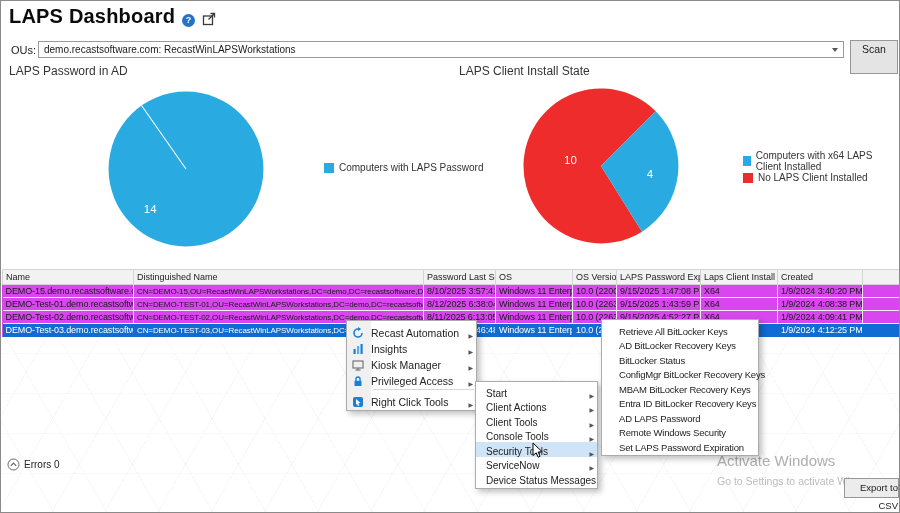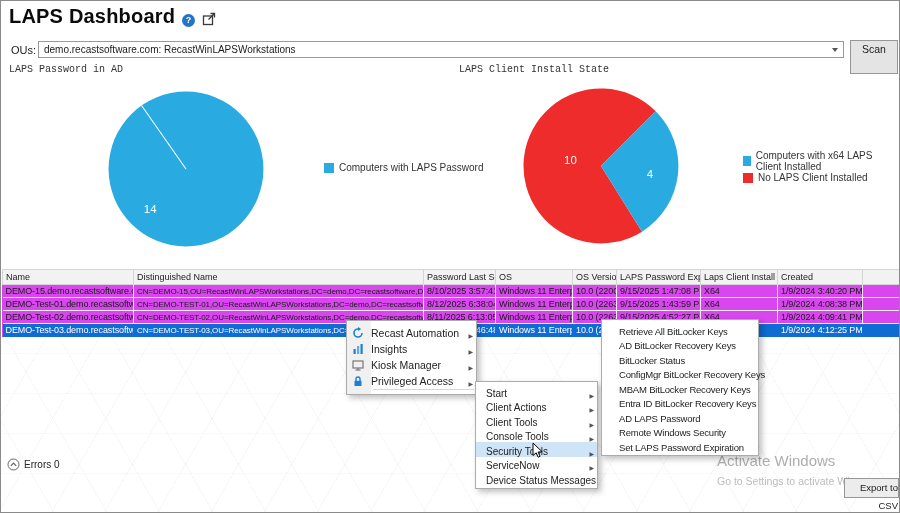--- a/index.html
+++ b/index.html
@@ -13,21 +13,21 @@
   .popout-icon{left:200px;top:10px;width:16px;height:16px;cursor:pointer;}
   
   .ou-label{left:10px;top:43px;font-size:11px;color:#222;}
   .ou-select{left:37px;top:40px;width:806px;height:17px;border:1px solid #9a9a9a;background:#fff;
              font-size:10px;line-height:16px;padding-left:5px;box-sizing:border-box;cursor:default;}
   .caret{width:0;height:0;border-left:3.5px solid transparent;border-right:3.5px solid transparent;
          border-top:4px solid #555;position:absolute;right:5px;top:6px;}
   .scan-button{left:849px;top:39px;width:48px;height:34px;background:#e4e4e4;border:1px solid #979797;
                font-size:10.5px;text-align:center;line-height:17px;box-sizing:border-box;cursor:pointer;}
   
-  .chart-title{font-size:10px;color:#333;font-family:Liberation Mono, monospace;}
+  .chart-title{font-size:12px;color:#333;}
   .legend-row{display:flex;align-items:center;gap:5px;font-size:10px;color:#333;}
   
   .grid{left:1px;top:268px;width:898px;border-collapse:collapse;table-layout:fixed;font-size:9px;z-index:5;position:absolute;background:#d946ef;}
   .grid th{background:#f2f2f2;border:1px solid #d5d5d5;font-weight:400;text-align:left;padding:1px 3px;height:12px;
            color:#222;white-space:nowrap;overflow:hidden;}
   .grid td{border-right:1px solid #ececec;border-bottom:1px solid #f0f0f0;padding:0 3px;height:12px;
            white-space:nowrap;overflow:hidden;letter-spacing:-0.1px;}
   .grid td:nth-child(2){font-size:8px;}
   .grid tr.selected td{background:#0e6cd2;color:#fff;border-right-color:#0e6cd2;border-bottom-color:#0e6cd2;}
   
@@ -223,20 +223,30 @@
       <span class="mi-icon">
         <svg width="12" height="12" viewBox="0 0 12 12">
             <path d="M4 6 V4 a2 2 0 0 1 4 0 V6" fill="none" stroke="#1b7fd4" stroke-width="1.4"></path>
             <rect x="2.5" y="5.8" width="7" height="5.2" fill="#1b7fd4"></rect>
           </svg>
       </span>
       <span class="mi-label">Privileged Access</span>
       <span class="mi-arrow">▶</span>
     </div>
     <div class="menu-sep"></div>
+    <div class="mi">
+      <span class="mi-icon">
+        <svg width="12" height="12" viewBox="0 0 12 12">
+            <rect x="1" y="1" width="10" height="10" rx="2" fill="#1b7fd4"></rect>
+            <path d="M4 3 L8.5 7 L6.3 7.3 L7.3 9.5 L6 10 L5 7.8 L4 8.8 Z" fill="#fff"></path>
+          </svg>
+      </span>
+      <span class="mi-label">Right Click Tools</span>
+      <span class="mi-arrow">▶</span>
+    </div>
   </div>
 
   <div class="menu menu2" style="left:474px;top:380px;width:123px;">
     <div class="mi">
       <span class="mi-label">Start</span>
       <span class="mi-arrow">▶</span>
     </div>
     <div class="mi">
       <span class="mi-label">Client Actions</span>
       <span class="mi-arrow">▶</span>

